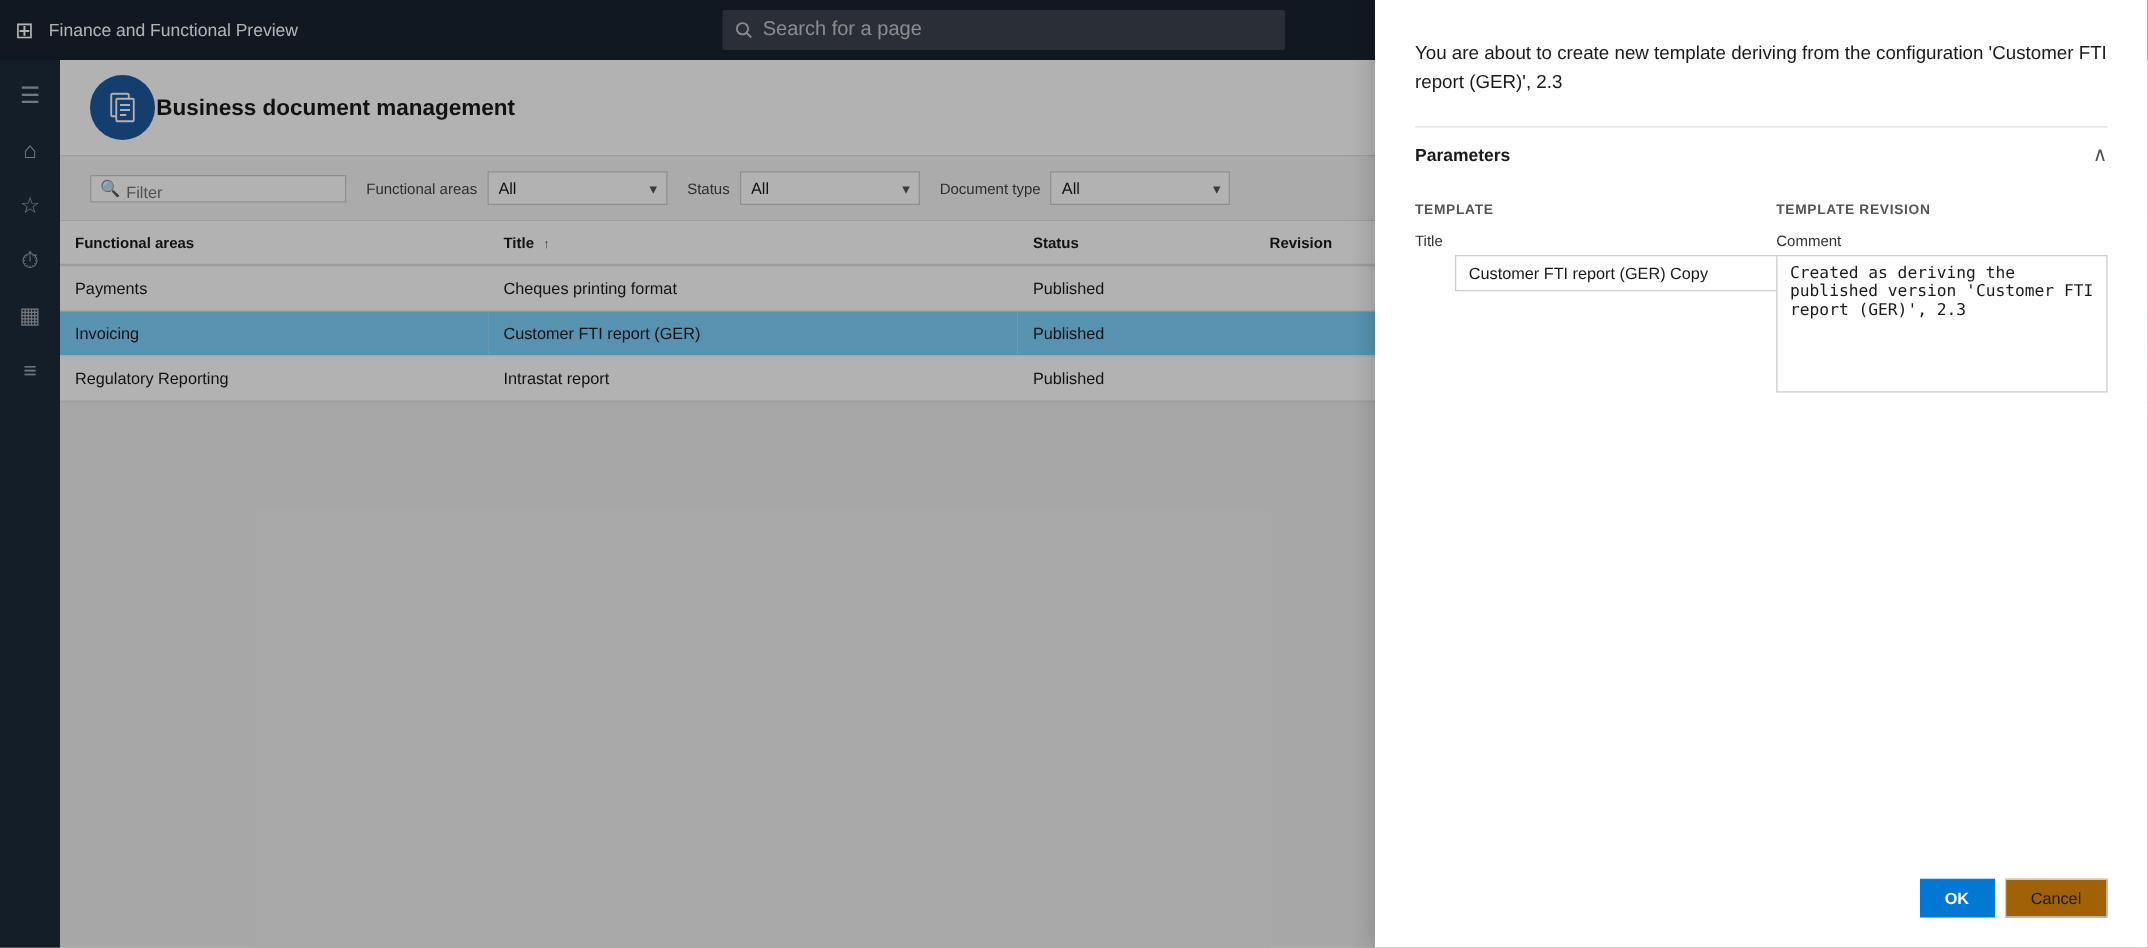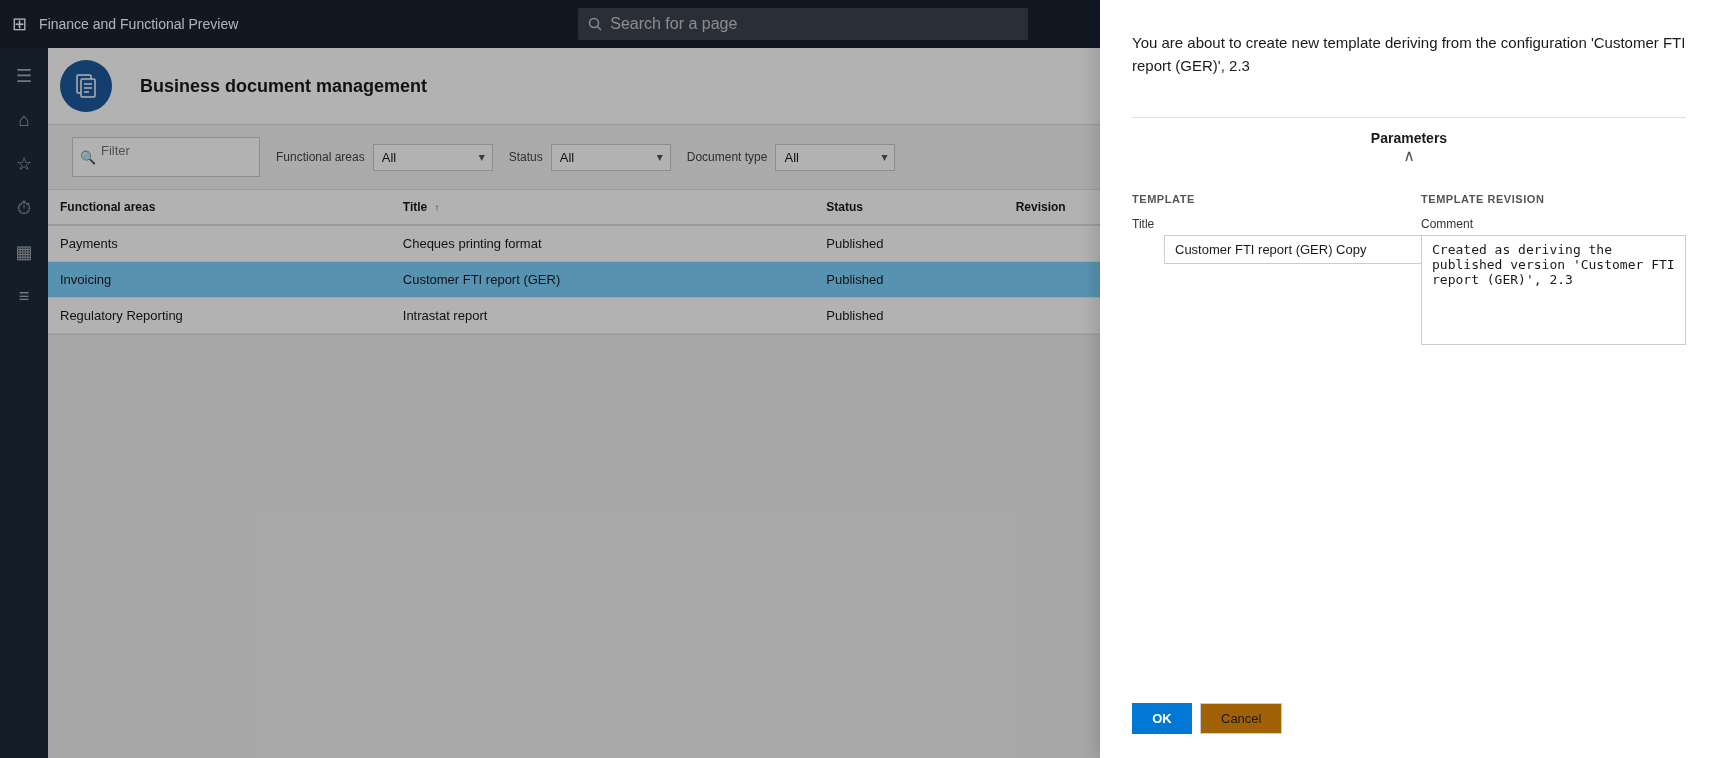--- a/index.html
+++ b/index.html
@@ -91,24 +91,24 @@
     .content-area {
       flex: 1;
       background: #f0f0f0;
       overflow: hidden;
       position: relative;
     }
 
     
     .page-header {
       background: #fff;
-      padding: 12px 12px;
-      display: flex;
-      align-items: center;
-      gap: 28px;
+      padding: 12px 24px;
+      display: flex;
+      align-items: center;
+      gap: 1px;
       border-bottom: 1px solid #e0e0e0;
     }
     .page-icon {
       width: 52px;
       height: 52px;
       background: #1e5a9c;
       border-radius: 50%;
       display: flex;
       align-items: center;
       justify-content: center;
@@ -131,23 +131,23 @@
       gap: 16px;
       border-bottom: 1px solid #e0e0e0;
     }
     .filter-input-wrap {
       position: relative;
       display: flex;
       align-items: center;
     }
     .filter-input {
       border: 1px solid #ccc;
-      padding: 5px 8px 18px 28px;
-      font-size: 13px;
-      width: 188px;
+      padding: 5px 8px 0 28px;
+      font-size: 13px;
+      width: 205px;
       background: #fff;
       color: #666;
       outline: none;
     }
     .filter-search-icon {
       position: absolute;
       left: 8px;
       color: #666;
       font-size: 13px;
     }
@@ -160,21 +160,21 @@
       font-size: 12px;
       color: #444;
       white-space: nowrap;
     }
     .filter-select {
       border: 1px solid #ccc;
       padding: 5px 28px 5px 8px;
       font-size: 13px;
       background: #fff;
       color: #1a1a1a;
-      width: 120px;
+      width: 144px;
       appearance: none;
       cursor: pointer;
       outline: none;
     }
     .select-wrap {
       position: relative;
       display: inline-block;
     }
     .select-arrow {
       position: absolute;
@@ -244,33 +244,32 @@
       box-shadow: -4px 0 16px rgba(0,0,0,0.15);
       z-index: 300;
       display: flex;
       flex-direction: column;
       padding: 32px 32px 24px 32px;
     }
     .dialog-intro {
       font-size: 15px;
       color: #1a1a1a;
       line-height: 1.5;
-      margin-bottom: 40px;
+      margin-bottom: 24px;
       font-weight: 400;
     }
 
     .parameters-section {}
     .parameters-header {
       display: flex;
       align-items: center;
       justify-content: space-between;
       border-top: 1px solid #e0e0e0;
       padding: 12px 0 12px 0;
       margin-bottom: 16px;
-      flex-direction: column;
     }
     .parameters-title {
       font-size: 14px;
       font-weight: 600;
       color: #1a1a1a;
     }
     .collapse-icon {
       color: #555;
       font-size: 16px;
       cursor: pointer;
@@ -314,20 +313,21 @@
       color: #1a1a1a;
       outline: none;
       background: #fff;
       resize: none;
       height: 110px;
     }
 
     .dialog-footer {
       margin-top: auto;
       display: flex;
+      justify-content: flex-end;
       gap: 8px;
       padding-top: 16px;
     }
     .btn-ok {
       background: #0078d4;
       color: #fff;
       border: none;
       padding: 7px 20px;
       font-size: 13px;
       cursor: pointer;

